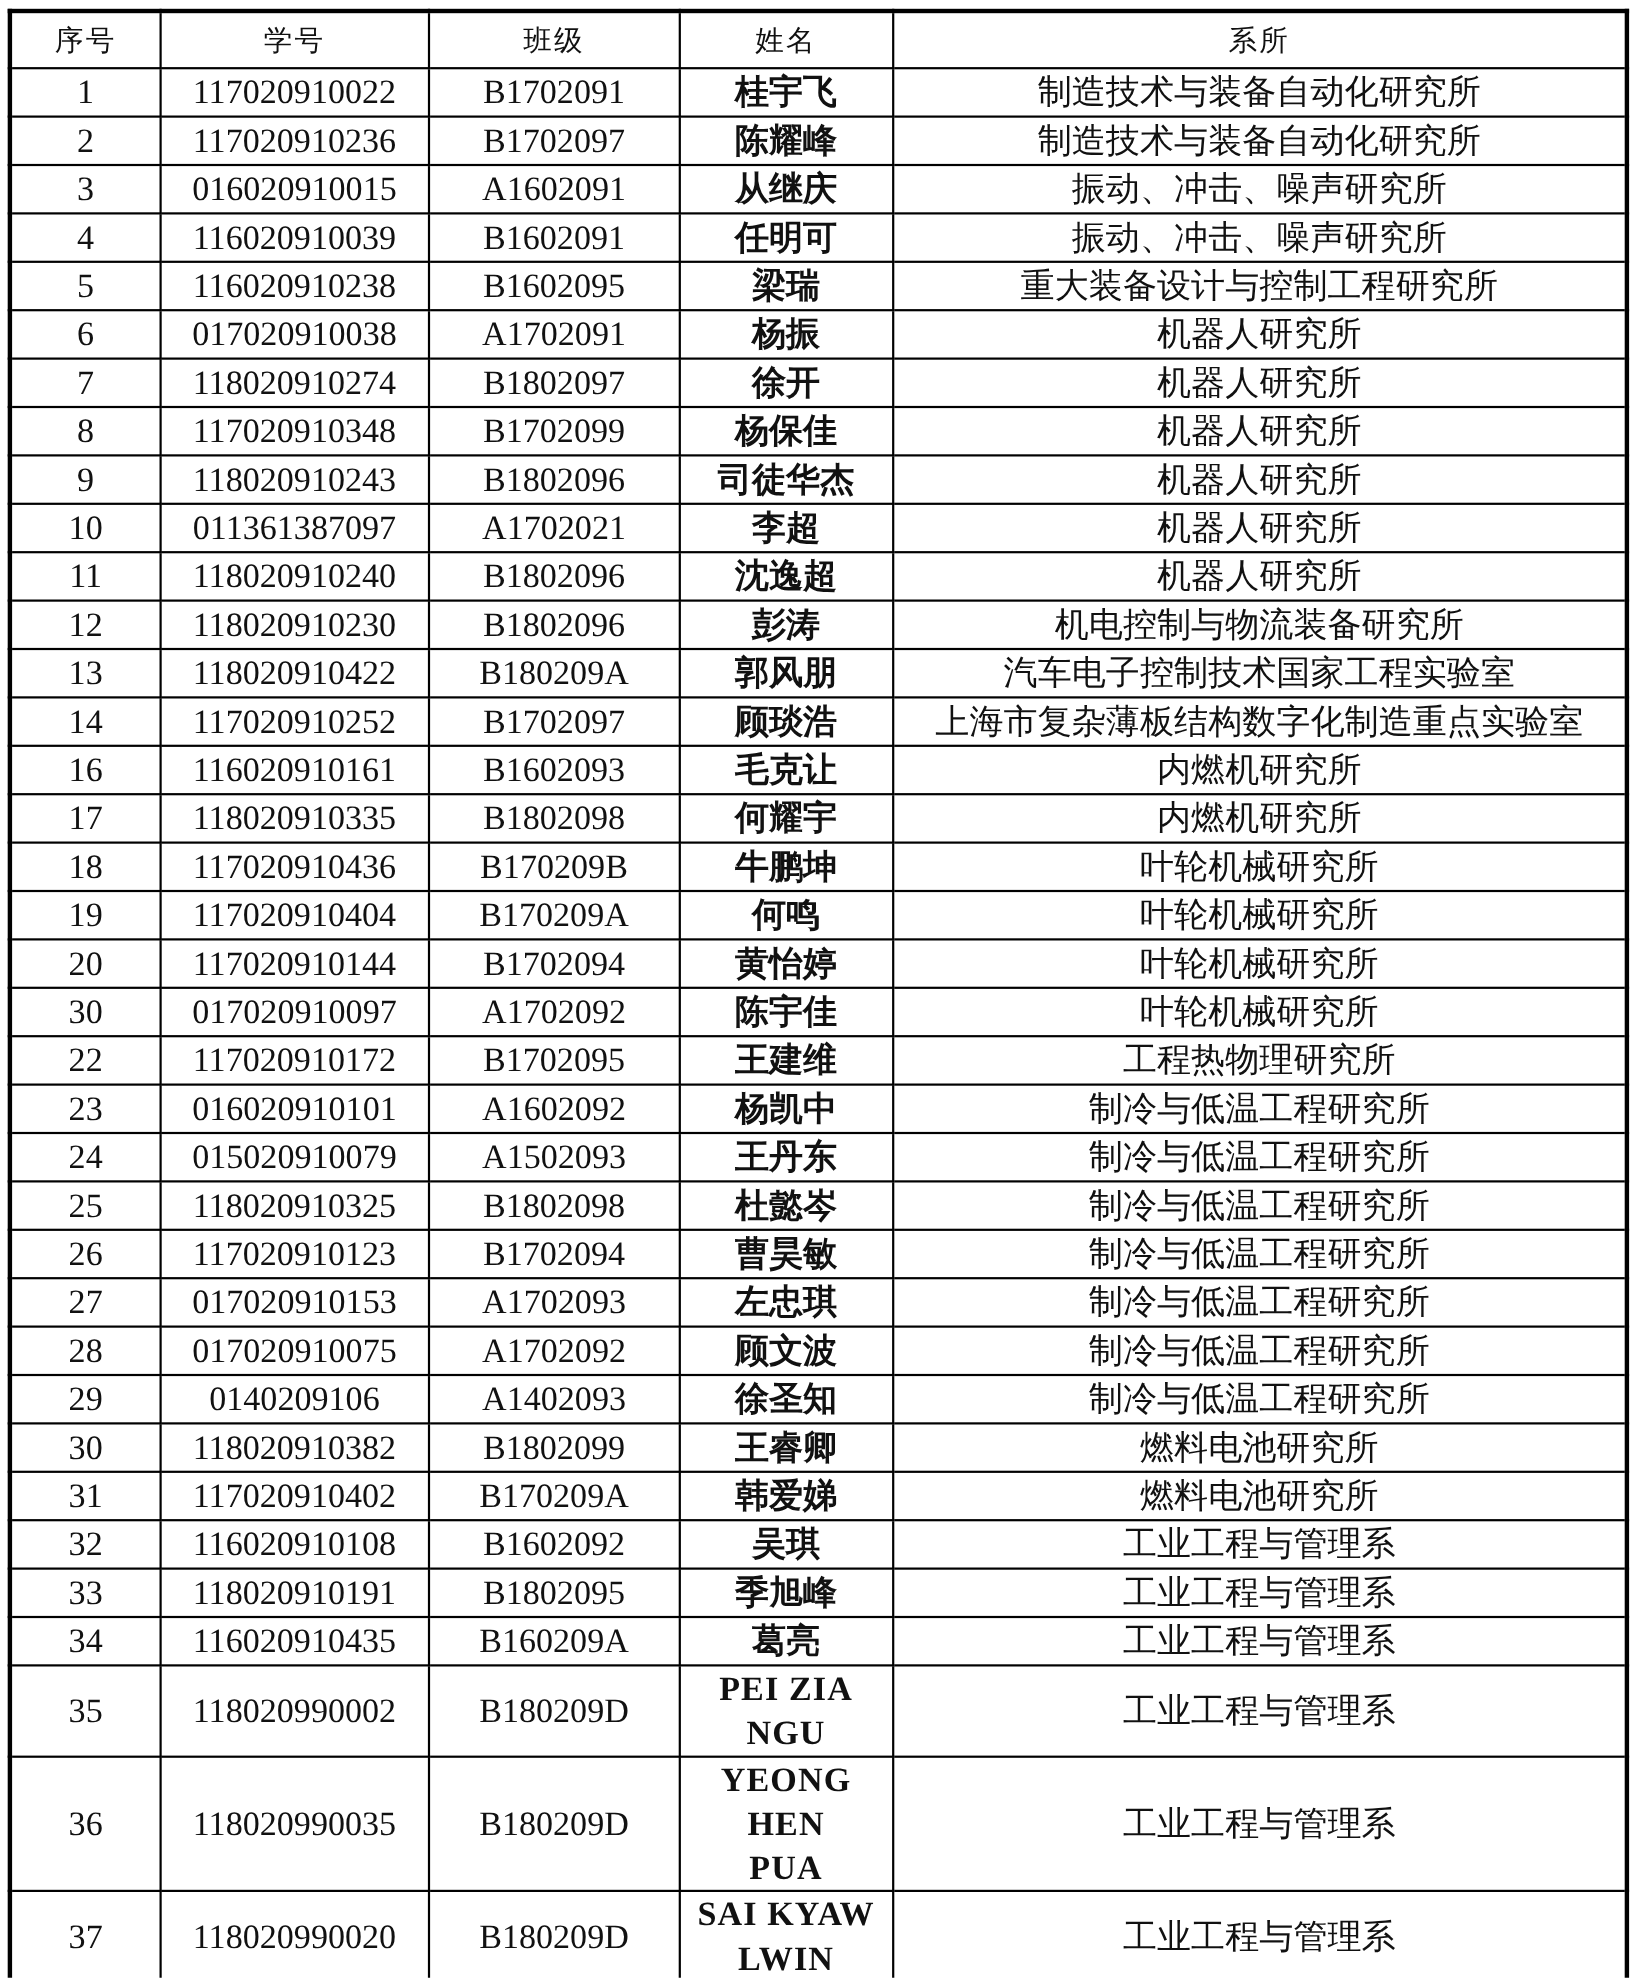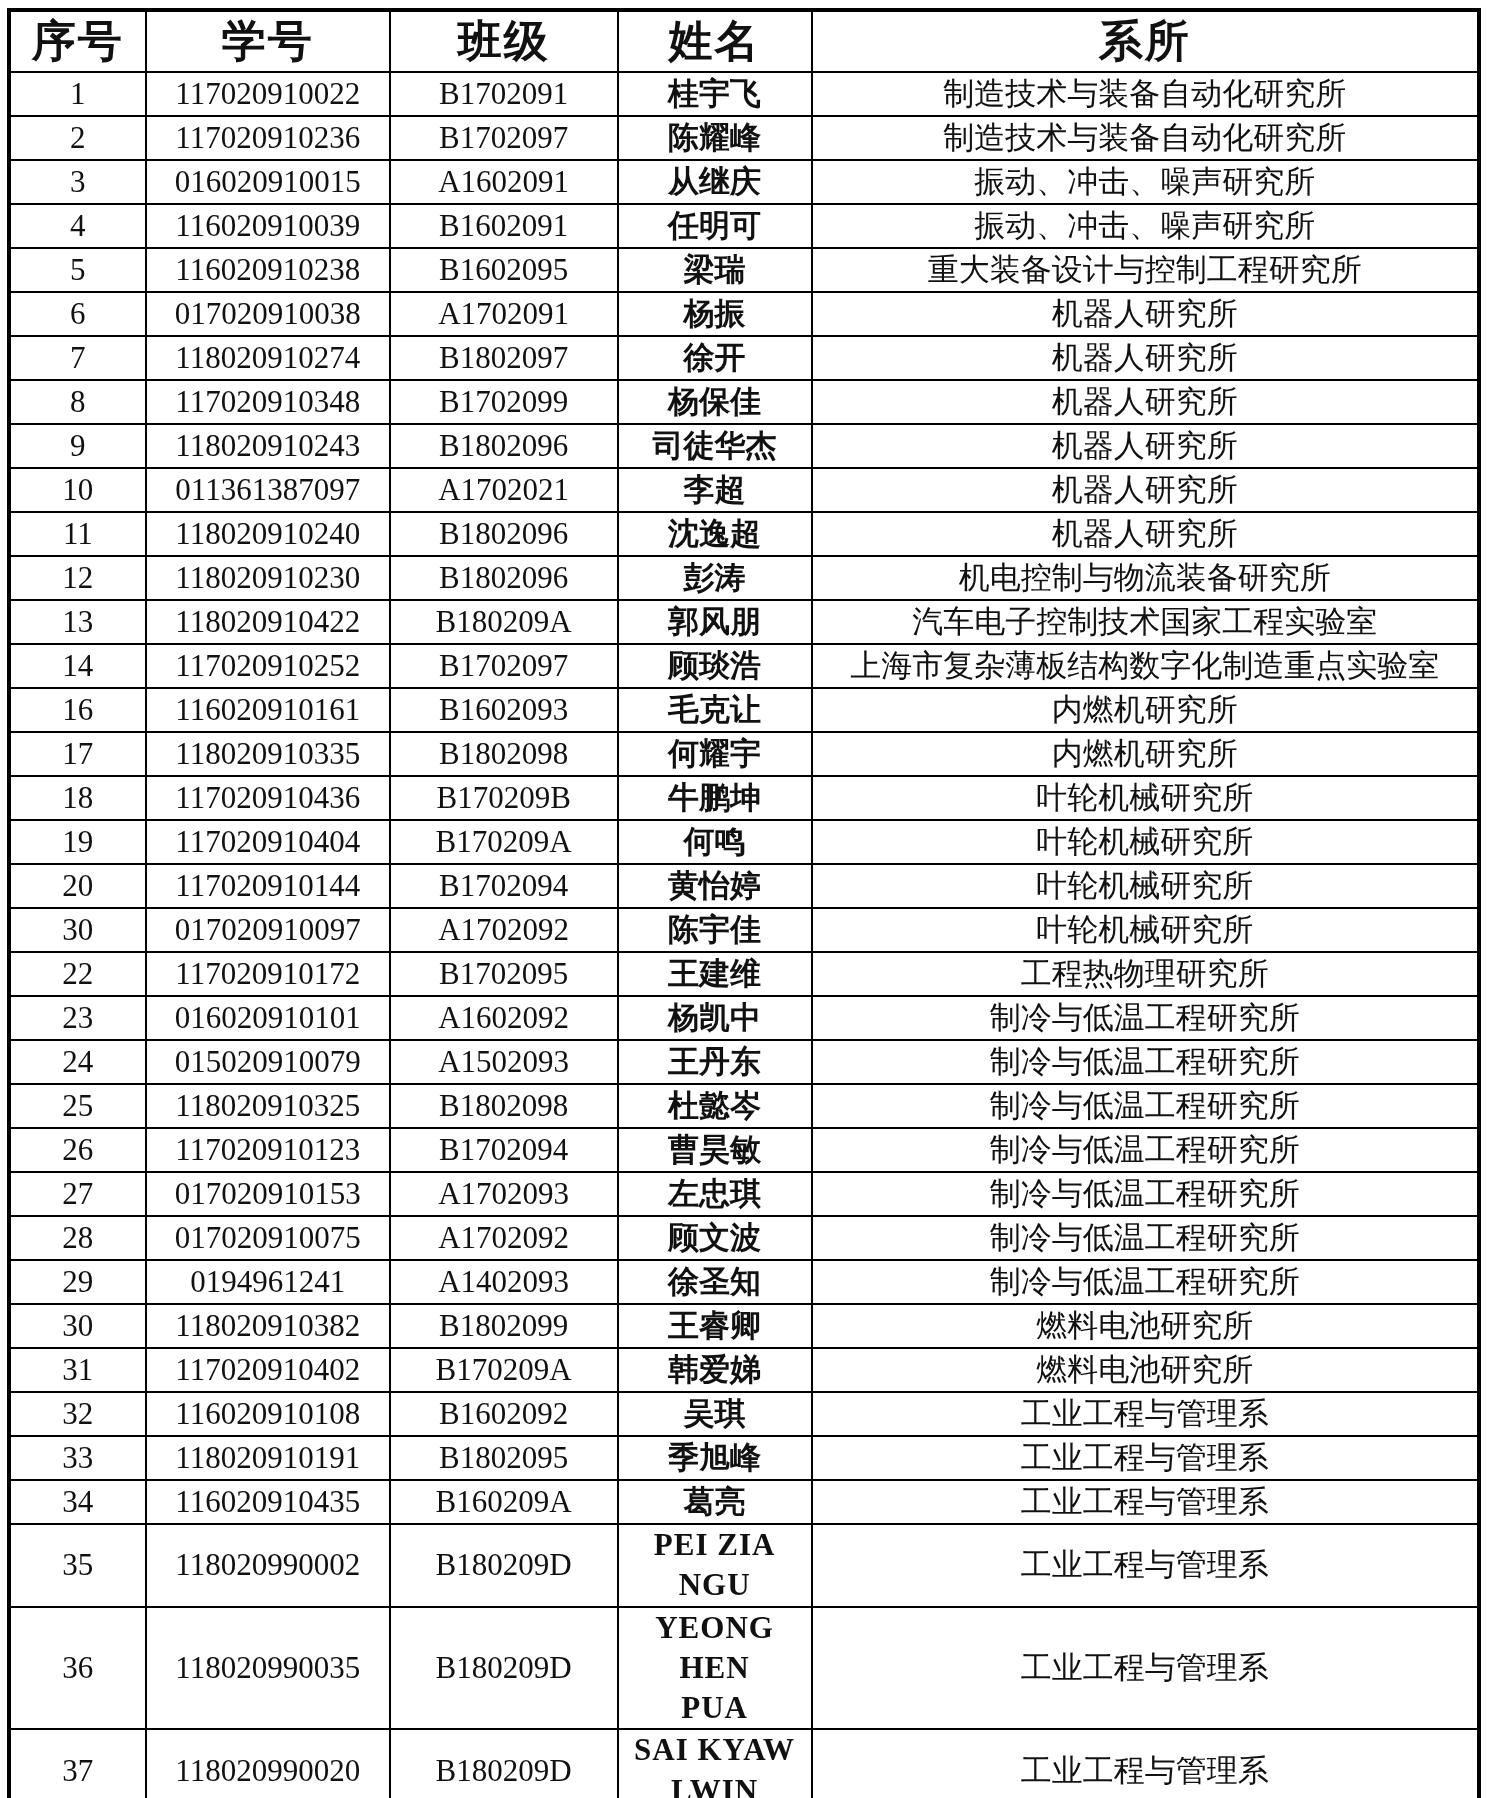--- a/index.html
+++ b/index.html
@@ -30,22 +30,22 @@
     padding: 0 4px;
     overflow: hidden;
   }
   table.roster thead tr {
     height: 52px;
   }
   table.roster tbody tr {
     height: 44px;
   }
   table.roster th {
-    font-size: 44px;
-    font-weight: bold;
+    font-size: 26px;
+    font-weight: normal;
     letter-spacing: 2px;
   }
   table.roster td {
     font-size: 31px;
     line-height: 1.3;
   }
   td.col-name {
     white-space: pre-line;
     font-weight: bold;
   }
@@ -261,21 +261,21 @@
         </tr>
         <tr>
           <td class="col-index">28</td>
           <td class="col-student-id">017020910075</td>
           <td class="col-class">A1702092</td>
           <td class="col-name">顾文波</td>
           <td class="col-department">制冷与低温工程研究所</td>
         </tr>
         <tr>
           <td class="col-index">29</td>
-          <td class="col-student-id">0194961241</td>
+          <td class="col-student-id">0140209106</td>
           <td class="col-class">A1402093</td>
           <td class="col-name">徐圣知</td>
           <td class="col-department">制冷与低温工程研究所</td>
         </tr>
         <tr>
           <td class="col-index">30</td>
           <td class="col-student-id">118020910382</td>
           <td class="col-class">B1802099</td>
           <td class="col-name">王睿卿</td>
           <td class="col-department">燃料电池研究所</td>

